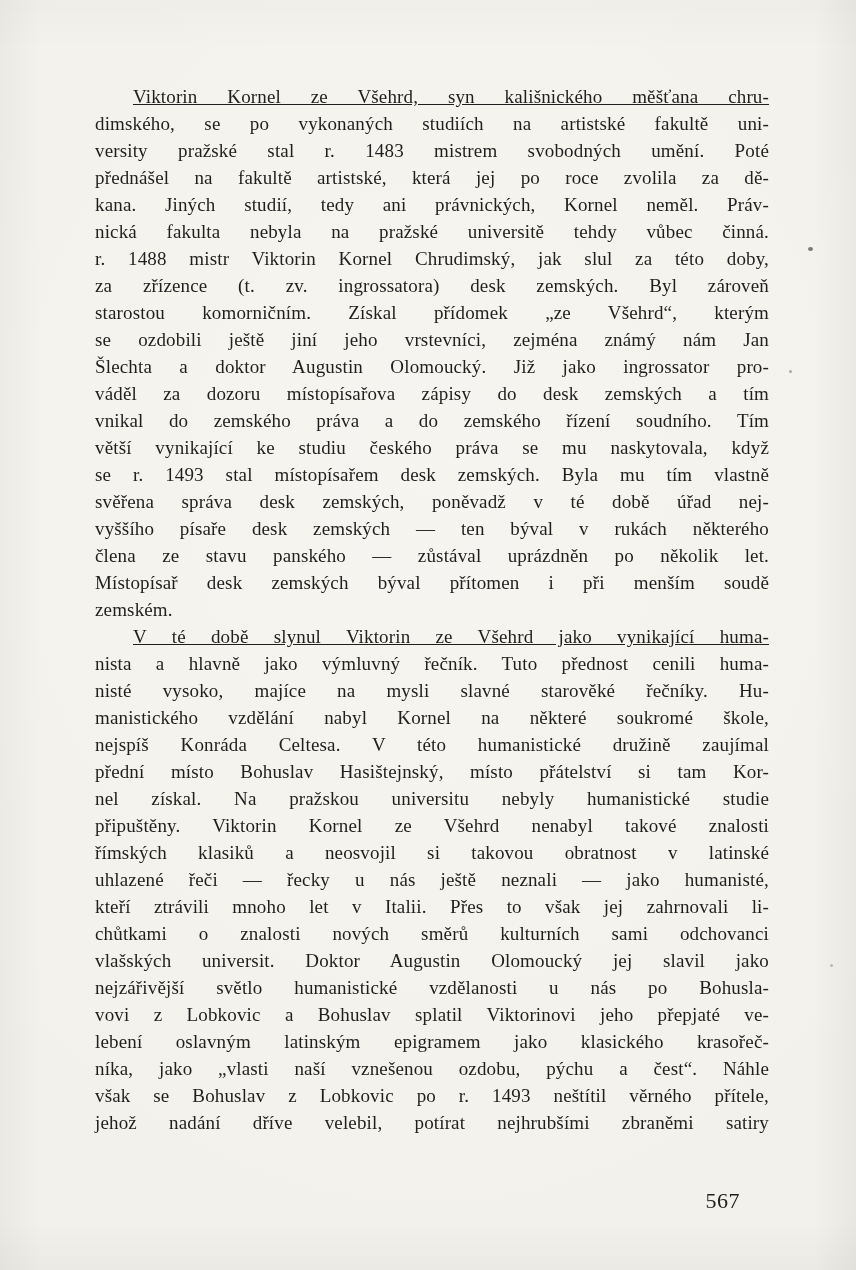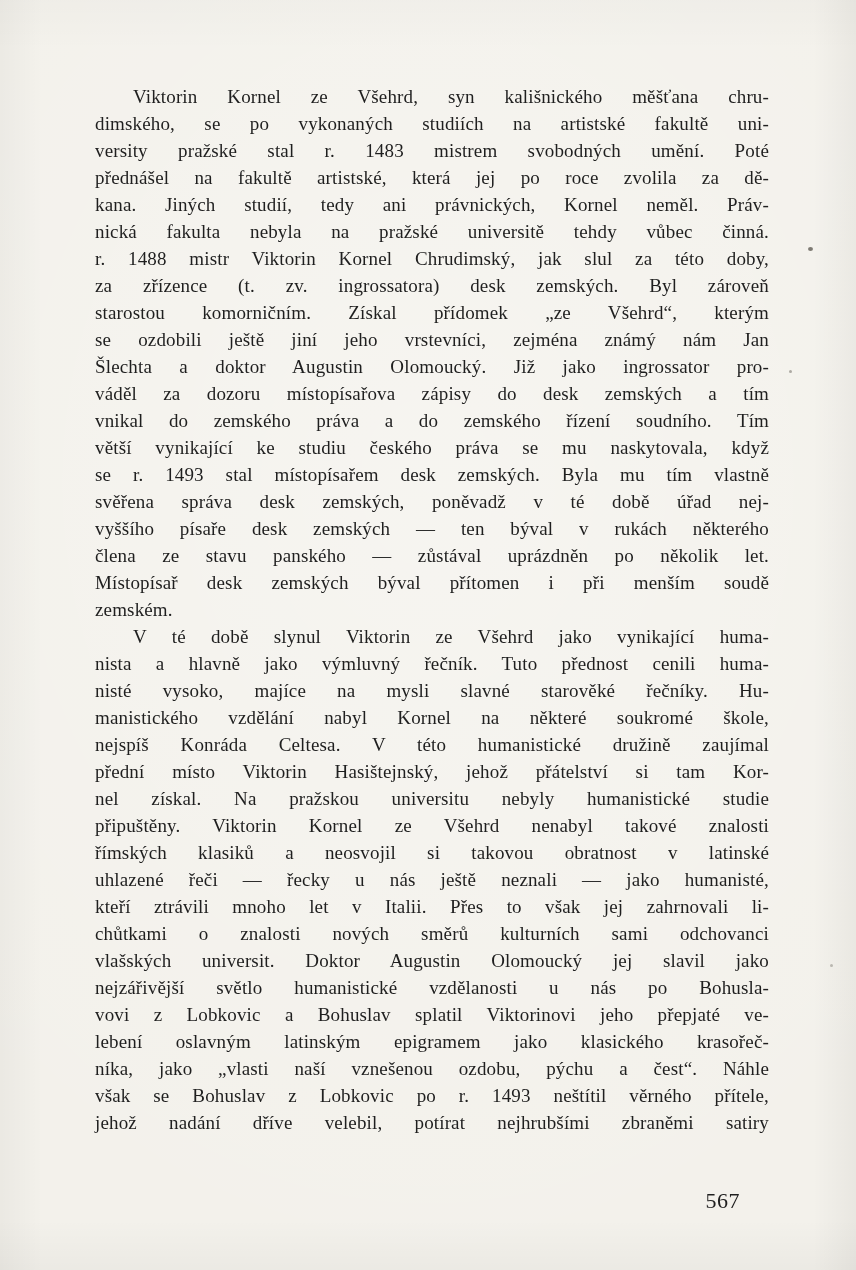--- a/index.html
+++ b/index.html
@@ -38,21 +38,21 @@
     line-height: 27px;
     letter-spacing: 0.15px;
   }
 
   .paragraph { margin: 0; }
 
   .line {
     text-align: justify;
     text-align-last: justify;
   }
-  .line.first { padding-left: 38px; }
+  .line.first { padding-left: 38px; text-decoration: underline; }
   .line.plain { text-align-last: left; }
 
   .page-number {
     position: absolute;
     left: 95px;
     top: 1188px;
     width: 645px;
     text-align: right;
     font-size: 22px;
     letter-spacing: 0.5px;
@@ -94,21 +94,21 @@
         <div class="line">člena ze stavu panského — zůstával uprázdněn po několik let.</div>
         <div class="line">Místopísař desk zemských býval přítomen i při menším soudě</div>
         <div class="line plain">zemském.</div>
       </div>
       <div class="paragraph">
         <div class="line first">V té době slynul Viktorin ze Všehrd jako vynikající huma-</div>
         <div class="line">nista a hlavně jako výmluvný řečník. Tuto přednost cenili huma-</div>
         <div class="line">nisté vysoko, majíce na mysli slavné starověké řečníky. Hu-</div>
         <div class="line">manistického vzdělání nabyl Kornel na některé soukromé škole,</div>
         <div class="line">nejspíš Konráda Celtesa. V této humanistické družině zaujímal</div>
-        <div class="line">přední místo Viktorin Hasištejnský, jehož přátelství si tam Kor-</div>
+        <div class="line">přední místo Bohuslav Hasištejnský, místo přátelství si tam Kor-</div>
         <div class="line">nel získal. Na pražskou universitu nebyly humanistické studie</div>
         <div class="line">připuštěny. Viktorin Kornel ze Všehrd nenabyl takové znalosti</div>
         <div class="line">římských klasiků a neosvojil si takovou obratnost v latinské</div>
         <div class="line">uhlazené řeči — řecky u nás ještě neznali — jako humanisté,</div>
         <div class="line">kteří ztrávili mnoho let v Italii. Přes to však jej zahrnovali li-</div>
         <div class="line">chůtkami o znalosti nových směrů kulturních sami odchovanci</div>
         <div class="line">vlašských universit. Doktor Augustin Olomoucký jej slavil jako</div>
         <div class="line">nejzářivější světlo humanistické vzdělanosti u nás po Bohusla-</div>
         <div class="line">vovi z Lobkovic a Bohuslav splatil Viktorinovi jeho přepjaté ve-</div>
         <div class="line">lebení oslavným latinským epigramem jako klasického krasořeč-</div>

